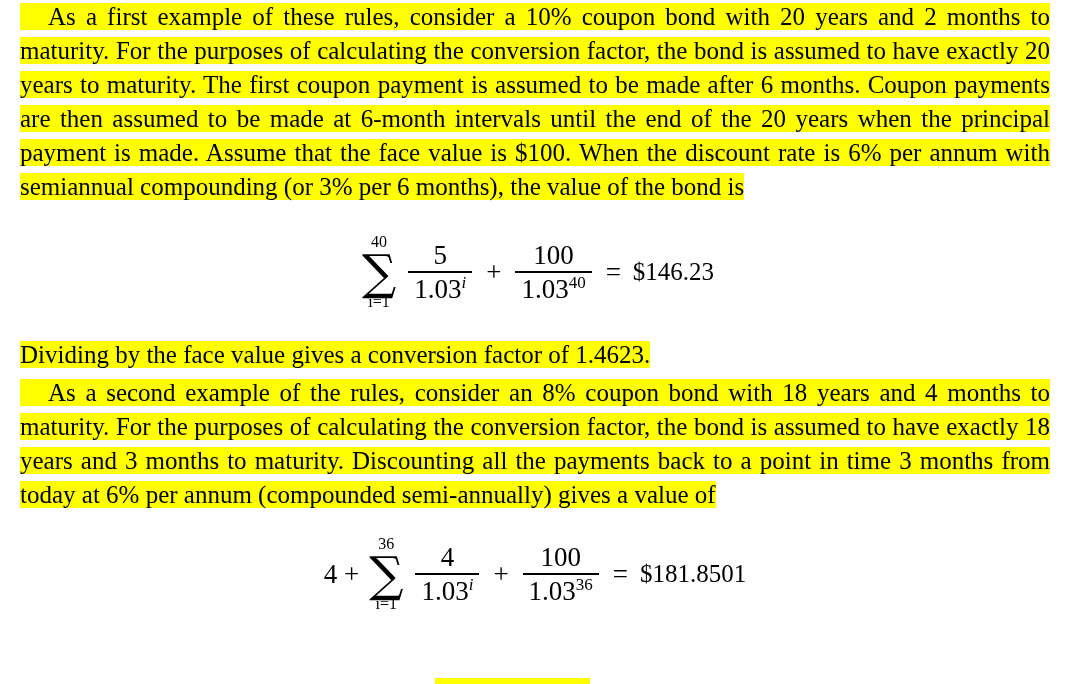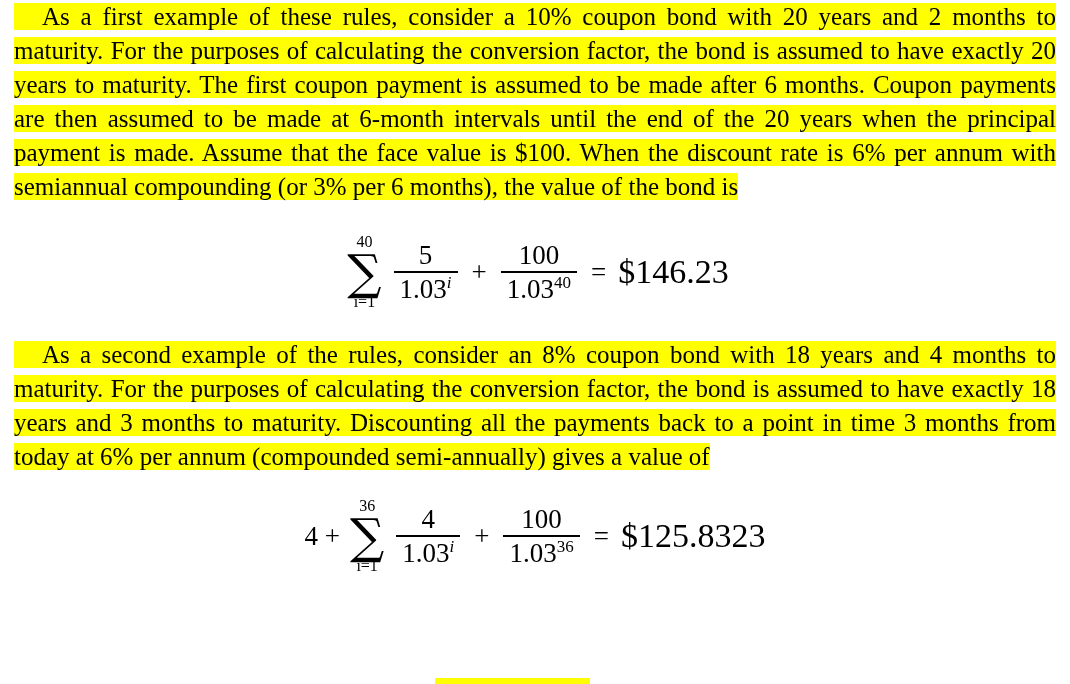--- a/index.html
+++ b/index.html
@@ -20,21 +20,21 @@
     height: 684px;
     padding: 0;
     box-sizing: border-box;
   }
   .para {
     font-size: 25px;
     line-height: 34px;
     text-align: justify;
     text-justify: inter-word;
     margin: 0;
-    padding: 0 14px;
+    padding: 0 20px;
   }
   .para .hl {
     background: #ffff00;
     box-decoration-break: clone;
     -webkit-box-decoration-break: clone;
   }
   .indent {
     display: inline-block;
     width: 28px;
   }
@@ -112,21 +112,21 @@
   }
   .op {
     margin: 0 8px;
     font-size: 27px;
   }
   .lead {
     font-size: 27px;
     margin-right: 4px;
   }
   .result {
-    font-size: 34px;
+    font-size: 25px;
     margin-left: 4px;
     white-space: nowrap;
   }
   .bottom-strip {
     position: absolute;
     left: 435px;
     bottom: 0;
     width: 155px;
     height: 6px;
     background: #ffff00;
@@ -153,20 +153,21 @@
     <span class="op">+</span>
     <span class="frac">
       <span class="num">100</span>
       <span class="bar"></span>
       <span class="den"><span>1.03</span><sup class="exp">40</sup></span>
     </span>
     <span class="op">=</span>
     <span class="result">$146.23</span>
   </div>
 
+  <p class="para para-2"><span class="hl">Dividing by the face value gives a conversion factor of 1.4623.</span></p>
 
   <p class="para para-3"><span class="hl"><span class="indent"></span><span>As a second example of the rules, consider an 8% coupon bond with 18 years and 4 months to maturity. For the purposes of calculating the conversion factor, the bond is assumed to have exactly 18 years and 3 months to maturity. Discounting all the payments back to a point in time 3 months from today at 6% per annum (compounded semi-annually) gives a value of</span></span></p>
 
   <div class="formula formula-2">
     <span class="lead">4 +</span>
     <span class="sumwrap">
       <span class="sum-top">36</span>
       <span class="sum-sign">∑</span>
       <span class="sum-bot">i=1</span>
     </span>
@@ -175,18 +176,18 @@
       <span class="bar"></span>
       <span class="den"><span>1.03</span><sup class="expi">i</sup></span>
     </span>
     <span class="op">+</span>
     <span class="frac">
       <span class="num">100</span>
       <span class="bar"></span>
       <span class="den"><span>1.03</span><sup class="exp">36</sup></span>
     </span>
     <span class="op">=</span>
-    <span class="result">$125.8323</span>
+    <span class="result">$181.8501</span>
   </div>
 
   <div class="bottom-strip"></div>
 
 </div>
 
 </body></html>

